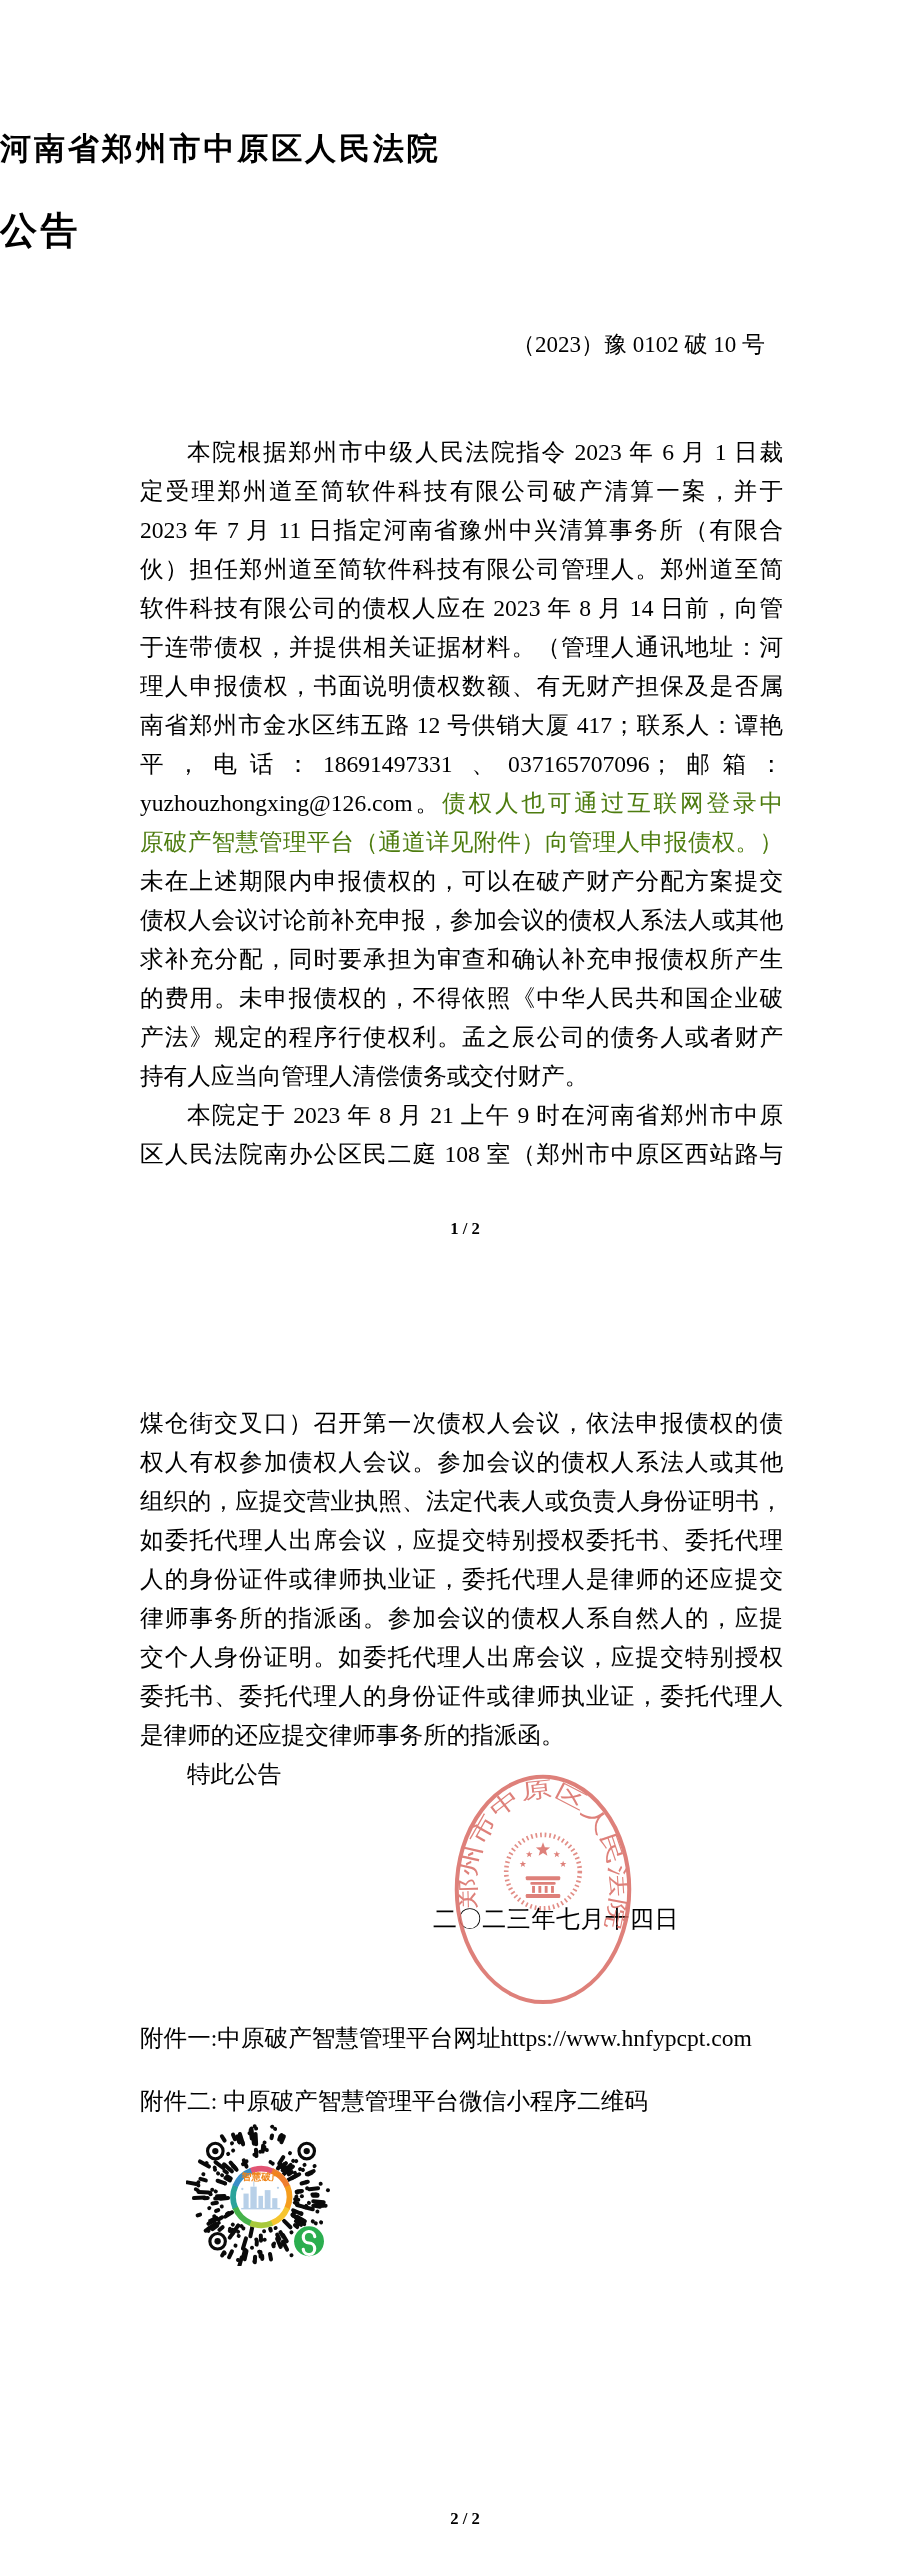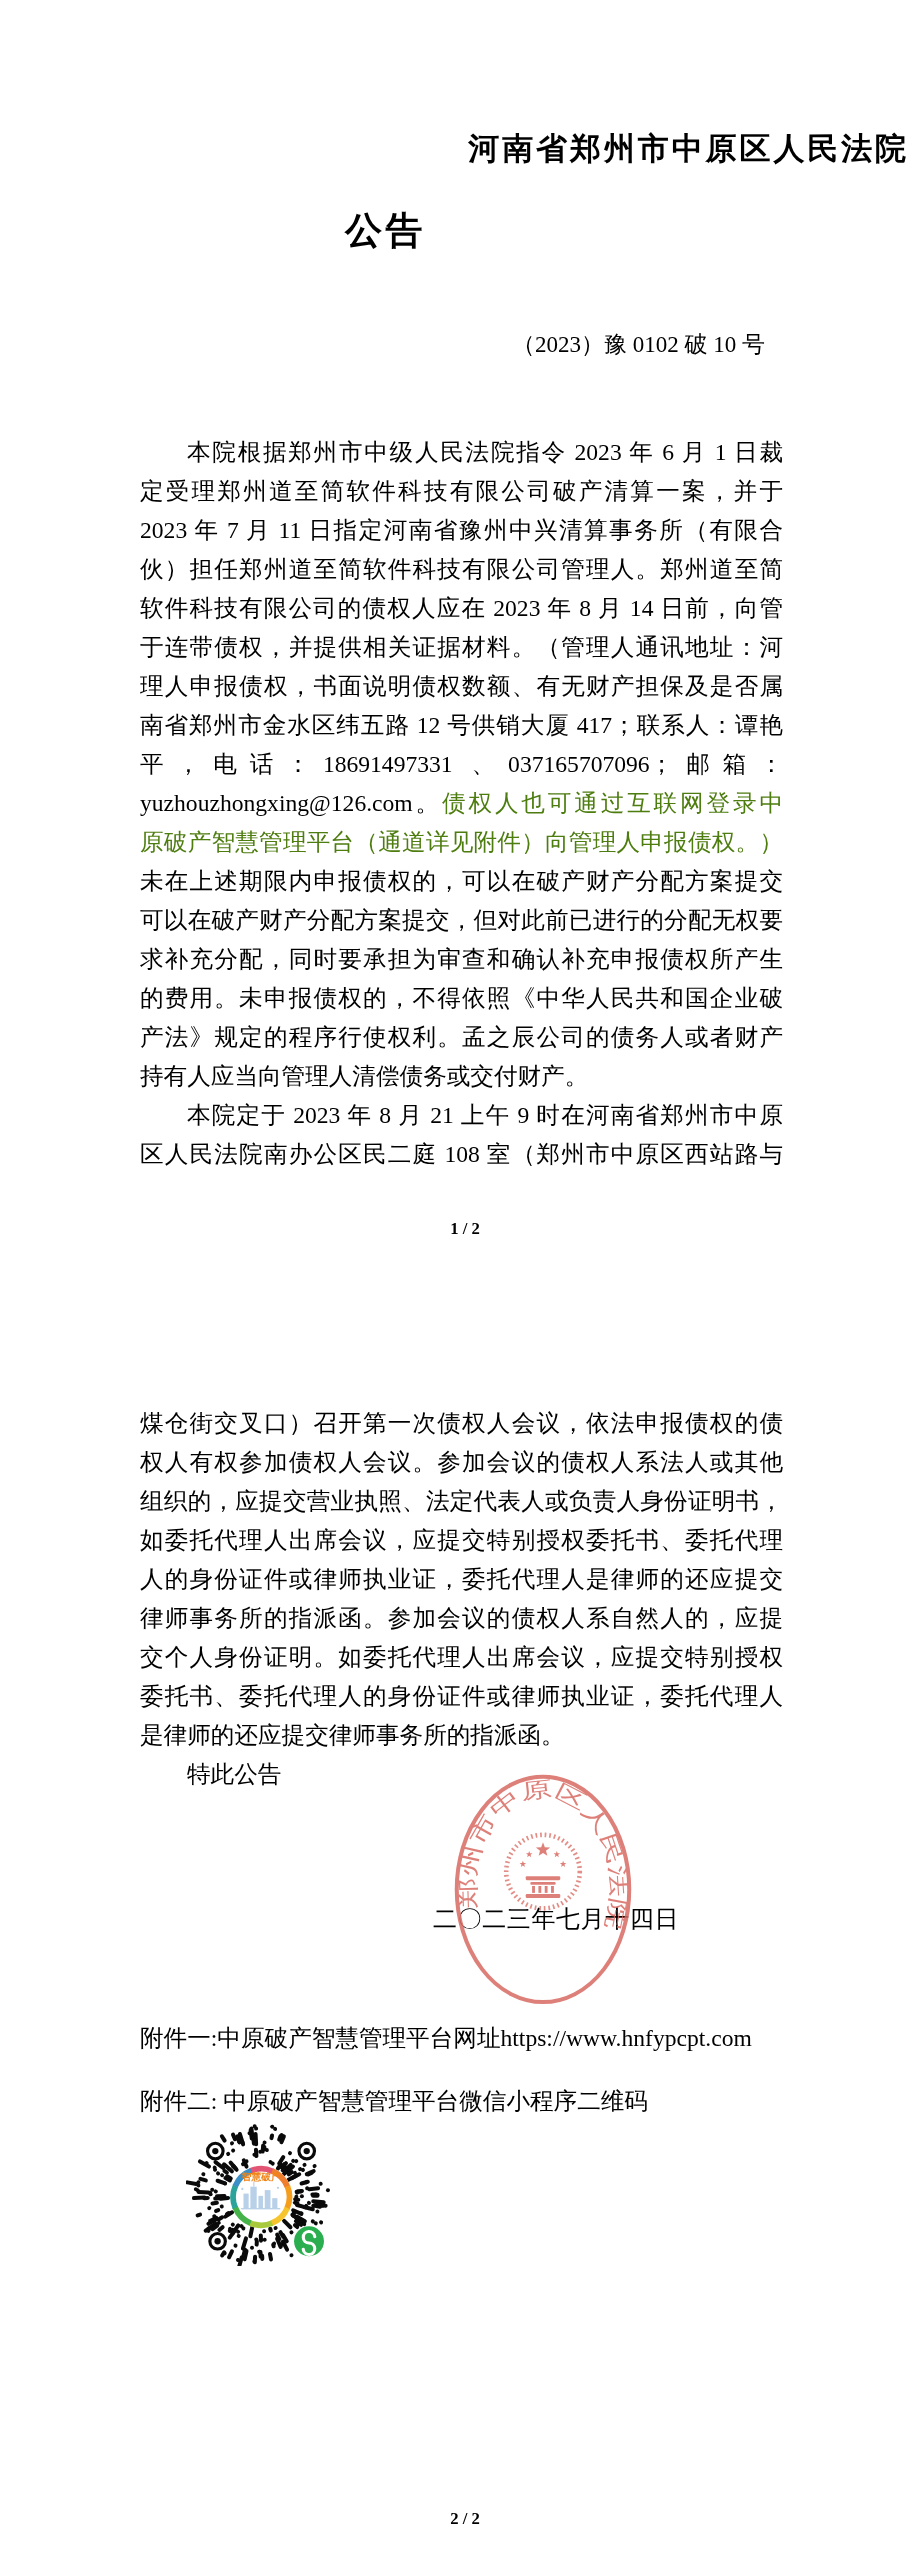--- a/index.html
+++ b/index.html
@@ -1,21 +1,21 @@
 <!DOCTYPE html>
 <html style="font-size:9.2px"><head>
 <meta charset="utf-8">
 <style>
   html,body{margin:0;padding:0;background:#ffffff;}
   #page{position:relative;width:909px;height:2576px;background:#ffffff;overflow:hidden;
         font-family:"Liberation Serif","DejaVu Serif",serif;color:#000;}
-  .court-name{position:absolute;top:128px;left:0;width:909px;text-align:right;
+  .court-name{position:absolute;top:128px;left:0;width:909px;text-align:left;
       font-family:Liberation Sans, sans-serif;font-weight:700;
       font-size:31px;letter-spacing:2.9px;}
-  .doc-title{position:absolute;top:206px;left:0;width:771px;text-align:center;
+  .doc-title{position:absolute;top:206px;left:0;width:771px;
       font-family:Liberation Mono, monospace;font-weight:700;
       font-size:37px;letter-spacing:3.5px;}
   .case-number{position:absolute;top:329px;right:144px;font-size:23px;}
   .body-block{position:absolute;left:140px;width:643px;}
   #page1-body{top:433px;}
   #page2-body{top:1404px;}
   .line{font-size:23.6px;height:39px;line-height:39px;text-align:justify;
         text-align-last:justify;}
   .line.end{text-align-last:left;}
   .line.ind{text-indent:47px;}
@@ -47,21 +47,21 @@
       <div class="line"><span>2023 年 7 月 11 日指定河南省豫州中兴清算事务所（有限合</span></div>
       <div class="line"><span>伙）担任郑州道至简软件科技有限公司管理人。郑州道至简</span></div>
       <div class="line"><span>软件科技有限公司的债权人应在 2023 年 8 月 14 日前，向管</span></div>
       <div class="line"><span>于连带债权，并提供相关证据材料。（管理人通讯地址：河</span></div>
       <div class="line"><span>理人申报债权，书面说明债权数额、有无财产担保及是否属</span></div>
       <div class="line"><span>南省郑州市金水区纬五路 12 号供销大厦 417；联系人：谭艳</span></div>
       <div class="line"><span>平，电话：18691497331 、037165707096；邮箱：</span></div>
       <div class="line"><span>yuzhouzhongxing@126.com。</span><span class="green">债权人也可通过互联网登录中</span></div>
       <div class="line"><span class="green">原破产智慧管理平台（通道详见附件）向管理人申报债权。）</span></div>
       <div class="line"><span>未在上述期限内申报债权的，可以在破产财产分配方案提交</span></div>
-      <div class="line"><span>可以在破产财产分配方案提交，但对此前已进行的分配无权要</span></div>
+      <div class="line"><span>债权人会议讨论前补充申报，参加会议的债权人系法人或其他</span></div>
       <div class="line"><span>求补充分配，同时要承担为审查和确认补充申报债权所产生</span></div>
       <div class="line"><span>的费用。未申报债权的，不得依照《中华人民共和国企业破</span></div>
       <div class="line"><span>产法》规定的程序行使权利。孟之辰公司的债务人或者财产</span></div>
       <div class="line end"><span>持有人应当向管理人清偿债务或交付财产。</span></div>
       <div class="line ind"><span>本院定于 2023 年 8 月 21 上午 9 时在河南省郑州市中原</span></div>
       <div class="line"><span>区人民法院南办公区民二庭 108 室（郑州市中原区西站路与</span></div>
     </div>
   <div id="footer-1" class="page-footer">1 / 2</div>
 
   <div id="page2-body" class="body-block">

